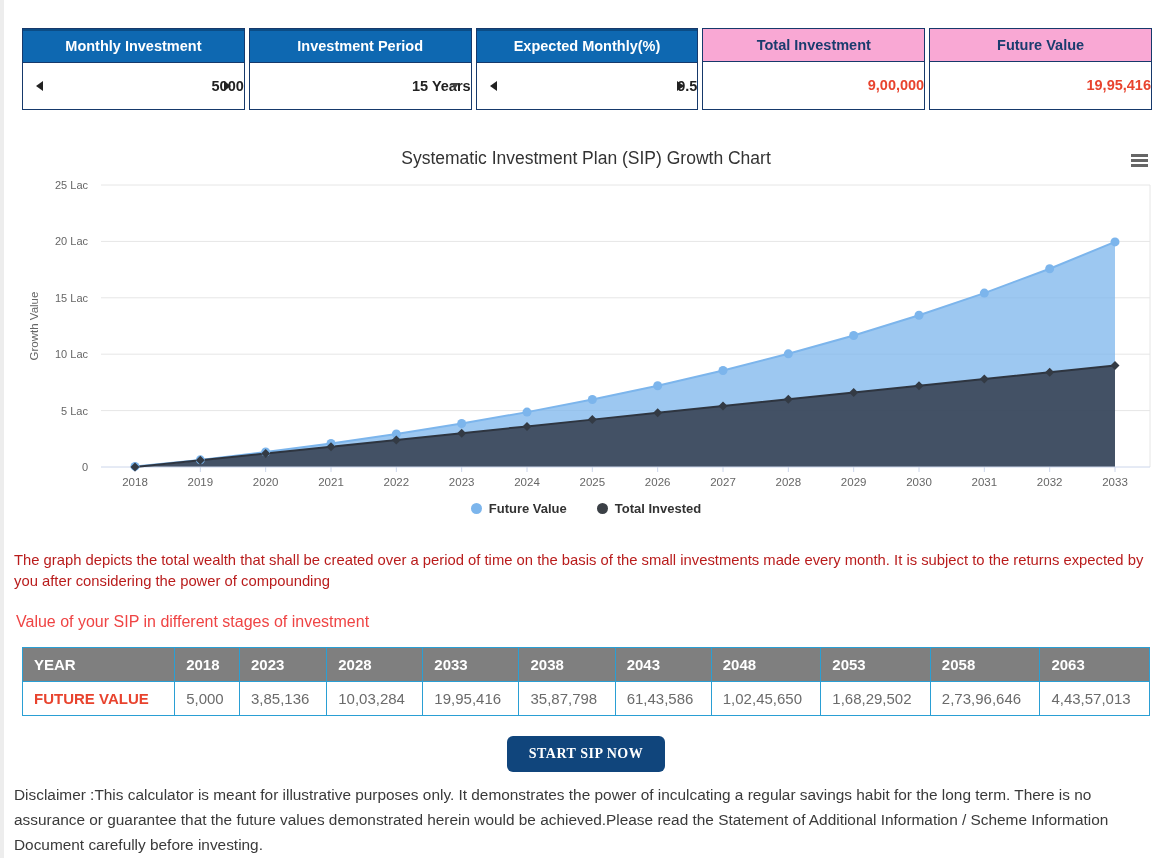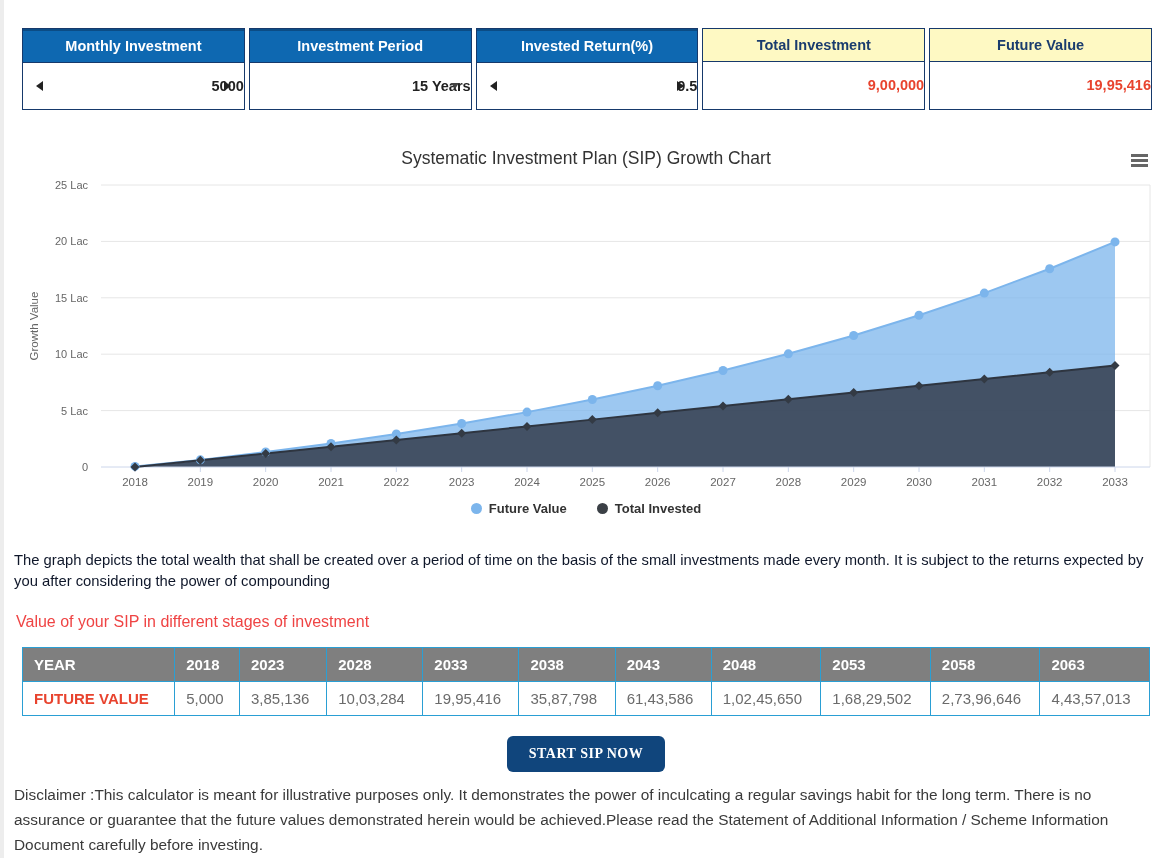--- a/index.html
+++ b/index.html
@@ -7,21 +7,21 @@
               font-family:"Liberation Sans","DejaVu Sans",sans-serif; }
   body::before { content:""; position:absolute; left:0; top:0; width:4px; height:858px;
                  background:#ededed; }
 
   
   .inputs-row { display:flex; gap:4px; margin:28px 20px 0 22px; }
   .inv-box { flex:1; border:1px solid #16396b; background:#fff; }
   .inv-header { height:33px; line-height:33px; text-align:center; font-size:14.5px;
                 font-weight:bold; }
   .inv-header.blue  { background:#0e68b1; color:#fff; border-top:2px solid #0b4c85; border-bottom:1px solid #16396b; height:34px; line-height:31px;}
-  .inv-header.light { background:#fef9c3; color:#1a3c6e; border-bottom:1px solid #16396b; }
+  .inv-header.light { background:#f9a8d4; color:#1a3c6e; border-bottom:1px solid #16396b; }
   .inv-value { position:relative; height:46px; display:flex; align-items:center;
                justify-content:flex-end; font-size:14.5px; font-weight:bold; color:#222; }
   .inv-value .red { color:#e8432e; }
   .tri { position:absolute; top:50%; transform:translateY(-50%); cursor:pointer;
          width:0; height:0; }
   .tri-left  { left:13px;  border-top:5px solid transparent; border-bottom:5px solid transparent; border-right:7px solid #222; }
   .tri-right { right:13px; border-top:5px solid transparent; border-bottom:5px solid transparent; border-left:7px solid #222; }
   .caret-down { position:absolute; right:12px; top:50%; transform:translateY(-50%);
                 width:0; height:0; border-left:4.5px solid transparent;
                 border-right:4.5px solid transparent; border-top:6px solid #444; cursor:pointer; }
@@ -31,21 +31,21 @@
   .chart-title { text-align:center; font-size:17.5px; color:#333; padding-top:4px; }
   .hamburger { position:absolute; right:16px; top:8px; cursor:pointer; }
   .hamburger i { display:block; width:17px; height:3px; background:#666; margin:2px 0; }
   #chart-svg { display:block; width:1156px; height:326px; margin-top:4px; }
   .legend { display:flex; justify-content:center; gap:30px; margin-top:2px; }
   .legend-item { display:flex; align-items:center; gap:7px; cursor:pointer; }
   .legend-dot { width:11px; height:11px; border-radius:50%; display:inline-block; }
   .legend-label { font-size:13px; font-weight:bold; color:#333; }
 
   
-  .description { margin:34px 14px 0; font-size:14.8px; color:#0f172a; line-height:1.45; }
+  .description { margin:34px 14px 0; font-size:14.8px; color:#b91c1c; line-height:1.45; }
   .section-heading { margin:20px 14px 0 16px; font-size:16px; font-weight:400; color:#ef4444; }
 
   
   .sip-table-wrap { margin:16px 22px 0; }
   table.sip { width:100%; border-collapse:collapse; table-layout:auto;border-radius:16px; }
   table.sip th, table.sip td { border:1px solid #2a9fd4; padding:8px 11px; font-size:15px;
                                text-align:left; white-space:nowrap; }
   table.sip tr.year-row th { background:#7f7f7f; color:#fff; font-weight:bold; }
   table.sip tr.value-row th { color:#e8432e; font-weight:bold; background:#fff; }
   table.sip tr.value-row td { color:#6b6b6b; font-weight:400; background:#fff; }
@@ -71,21 +71,21 @@
     </div>
   </div>
   <div class="inv-box">
     <div class="inv-header blue">Investment Period</div>
     <div class="inv-value">
       <span>15 Years</span>
       <span class="caret-down"></span>
     </div>
   </div>
   <div class="inv-box">
-    <div class="inv-header blue">Invested Return(%)</div>
+    <div class="inv-header blue">Expected Monthly(%)</div>
     <div class="inv-value">
       <span class="tri tri-left"></span>
       <span>9.5</span>
       <span class="tri tri-right"></span>
     </div>
   </div>
   <div class="inv-box">
     <div class="inv-header light">Total Investment</div>
     <div class="inv-value">
       <span class="red">9,00,000</span>

